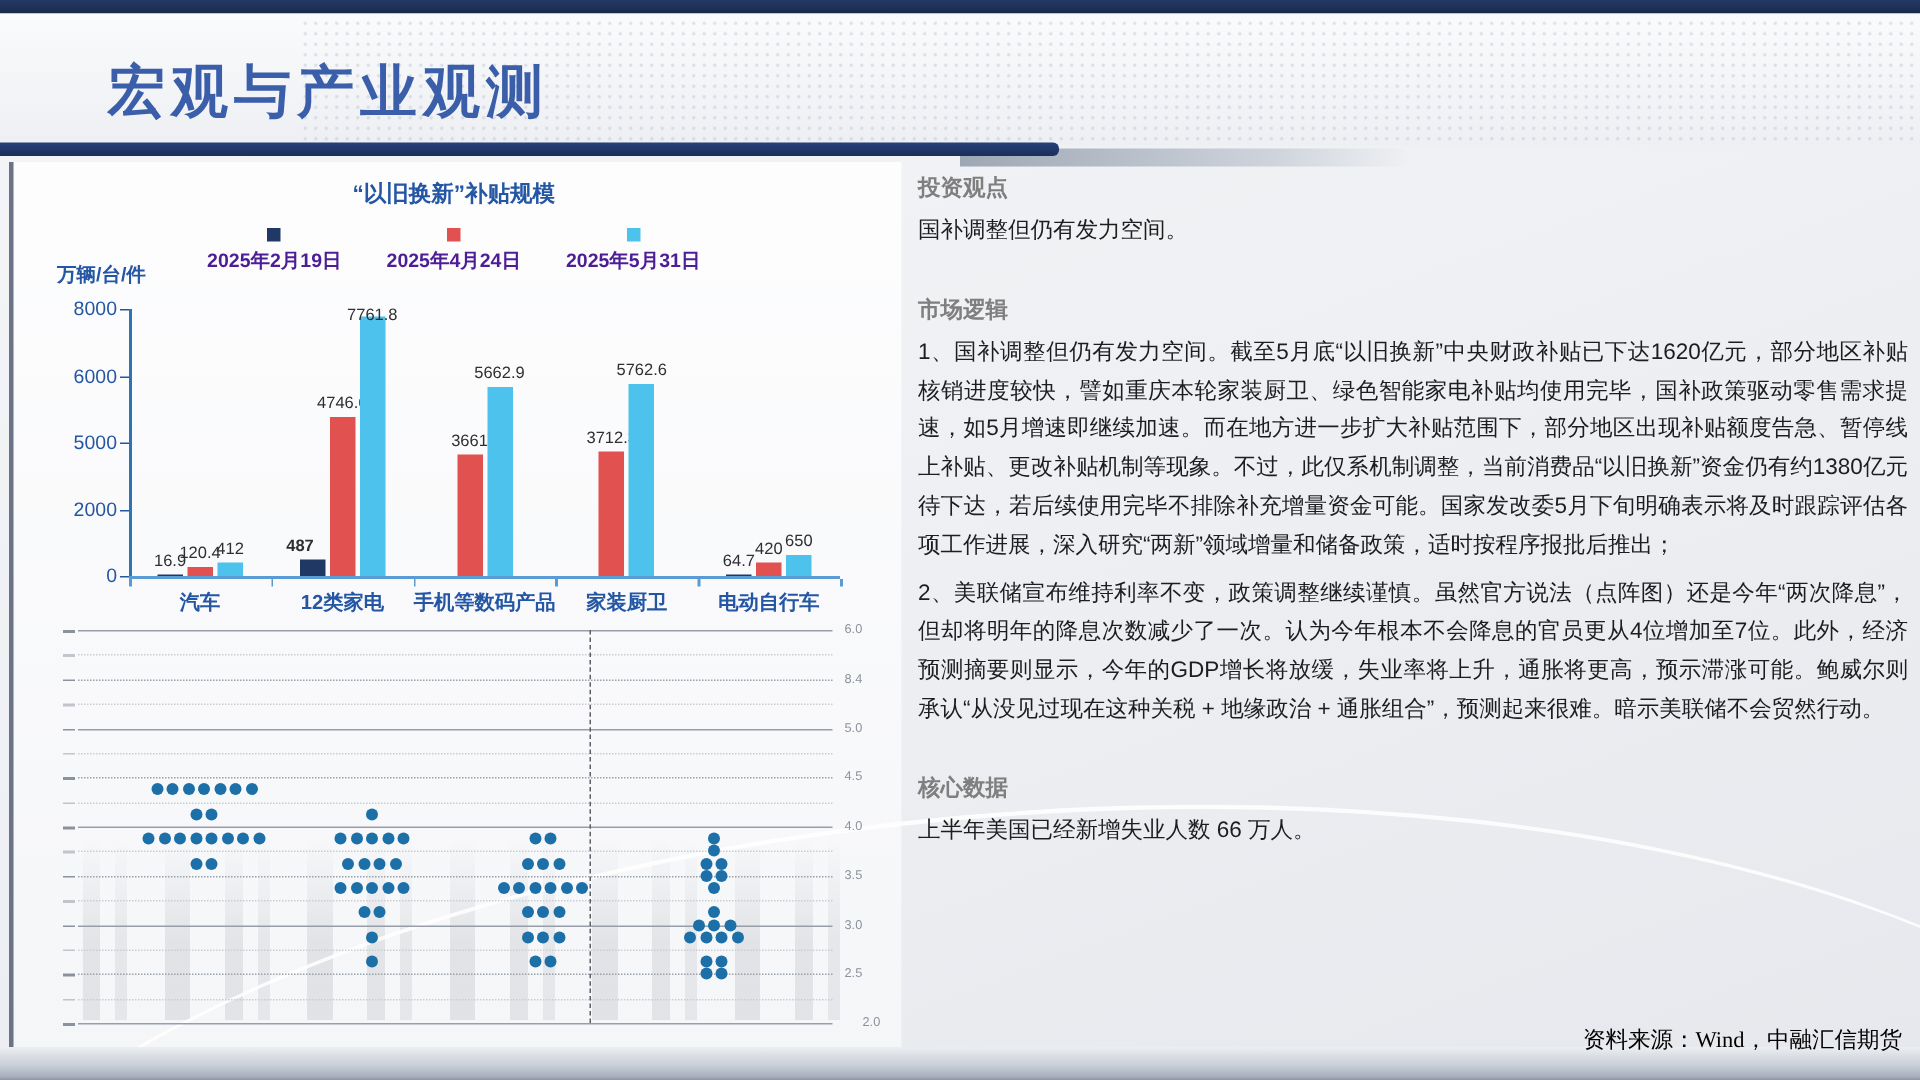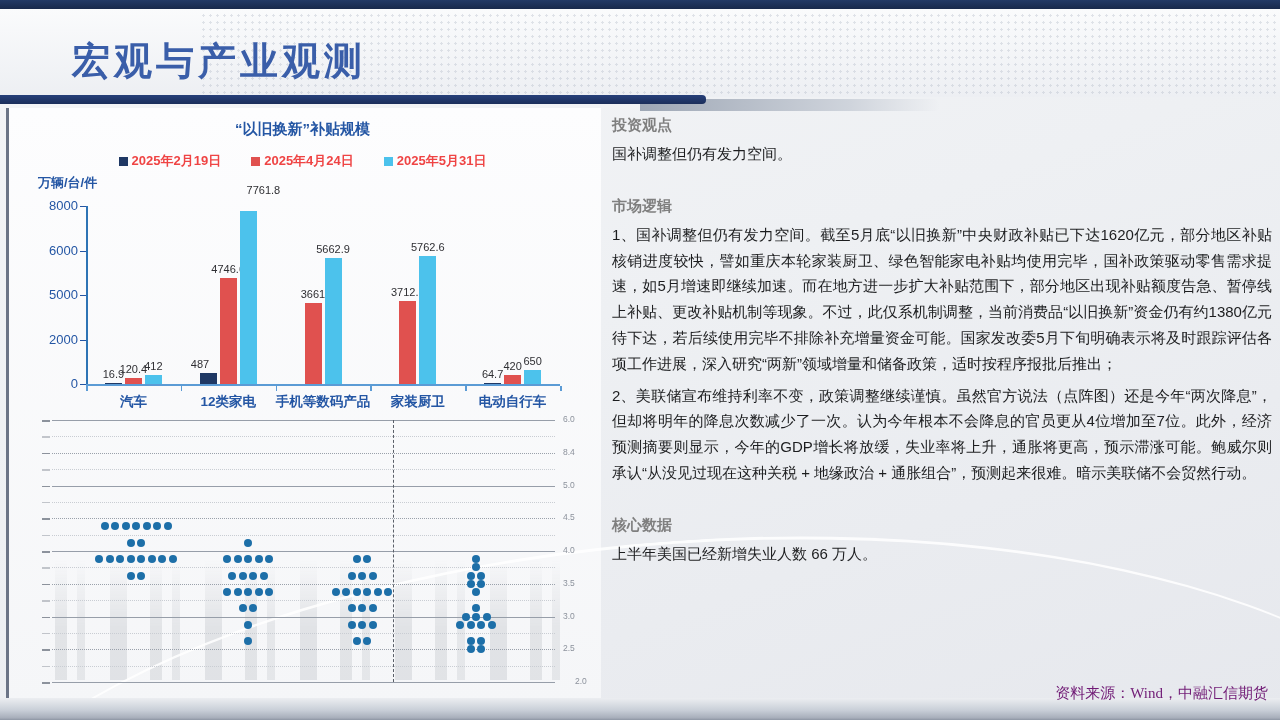--- a/index.html
+++ b/index.html
@@ -19,21 +19,21 @@
   #header-rule-gray{left:640px;top:99px;width:300px;height:12px;background:linear-gradient(90deg,#9ea7b5,#cfd4dc 70%,rgba(207,212,220,0));border-radius:0 8px 8px 0;}
   #header-rule{left:0;top:95px;width:706px;height:9px;background:linear-gradient(180deg,#27407a,#1b2e5a);border-radius:0 4px 4px 0;}
   
   #chart-card{left:6px;top:108px;width:592px;height:596px;
     background:linear-gradient(180deg,#fdfdfe,#f5f6f8);border-left:3px solid #6b7486;}
   #bar-chart{left:10px;top:112px;width:585px;height:300px;}
   #dot-plot{left:10px;top:412px;width:585px;height:280px;}
   .chart-title{position:absolute;left:0;top:8px;width:100%;text-align:center;
     font-size:15px;font-weight:bold;color:#2456a4;}
   .legend-row{position:absolute;left:0;top:40px;width:100%;display:flex;justify-content:center;gap:30px;}
-  .legend-item{display:flex;align-items:center;gap:4px;font-size:13px;font-weight:bold;color:#ef4444;}
+  .legend-item{display:flex;align-items:center;gap:4px;font-size:13px;font-weight:bold;color:#4c1d95;flex-direction:column;}
   .legend-swatch{width:9px;height:9px;display:inline-block;}
   .unit-label{position:absolute;left:28px;top:62px;font-size:13px;color:#2456a4;font-weight:bold;}
   .ytick{position:absolute;width:44px;text-align:right;font-size:13px;color:#2456a4;}
   .ytick-dash{position:absolute;height:1px;width:6px;background:#2456a4;}
   .bar{position:absolute;}
   .bar-label{position:absolute;width:64px;text-align:center;font-size:11px;color:#2f2f33;}
   .xcat{position:absolute;text-align:center;font-size:13.5px;font-weight:bold;color:#2456a4;white-space:nowrap;}
   .axis-y{position:absolute;width:2px;background:#2e74b5;}
   .axis-x{position:absolute;height:2px;background:#5b9bd5;}
   .xsep{position:absolute;width:1.5px;height:5px;background:#5b9bd5;}
@@ -55,21 +55,21 @@
   #panel{left:612px;top:116px;width:660px;height:566px;color:#1c1d1f;}
   #panel h3{margin:0;font-size:15px;color:#7f7f7f;font-weight:bold;}
   #panel p{margin:6px 0 0 0;font-size:15px;line-height:1.72;text-align:justify;}
   .sect-gap{height:30px;}
   
   #swoosh1{left:-100px;top:540px;width:1600px;height:700px;border-radius:50%;
     border-top:3px solid rgba(255,255,255,.85);transform:rotate(-4deg);}
   #footer-bar{left:0;top:698px;width:1280px;height:22px;
     background:linear-gradient(180deg,#eceef1 0%,#c9cfd8 55%,#a8afbb 90%,#8d95a3 100%);}
   #source{top:684px;right:12px;font-family:"Liberation Serif","DejaVu Serif",serif;
-    font-size:15px;color:#701a75;margin-left:36px;}
+    font-size:15px;color:#000000;margin-left:36px;}
 </style>
 </head>
 <body>
 
 <div class="abs" id="top-strip"></div>
 <div class="abs" id="header"></div>
 <div class="abs" id="world-dots"></div>
 <div class="abs" id="page-title">宏观与产业观测</div>
 <div class="abs" id="header-rule-gray"></div>
 <div class="abs" id="header-rule"></div>
@@ -116,25 +116,25 @@
     <div class="xsep" style="left: 550px; top: 274px;"></div>
     <div class="xcat" style="left: 63.4px; top: 281px; width: 120px;">汽车</div>
     <div class="bar" style="left: 94.9px; top: 271px; width: 17px; height: 1px; background: rgb(31, 56, 100);"></div>
     <div class="bar-label" style="left: 71.4px; top: 256px;">16.9</div>
     <div class="bar" style="left: 114.9px; top: 266px; width: 17px; height: 6px; background: rgb(224, 81, 79);"></div>
     <div class="bar-label" style="left: 91.4px; top: 251px;">120.4</div>
     <div class="bar" style="left: 134.9px; top: 263px; width: 17px; height: 9px; background: rgb(76, 194, 236);"></div>
     <div class="bar-label" style="left: 111.4px; top: 248px;">412</div>
     <div class="xcat" style="left: 158.2px; top: 281px; width: 120px;">12类家电</div>
     <div class="bar" style="left: 189.7px; top: 261px; width: 17px; height: 11px; background: rgb(31, 56, 100);"></div>
-    <div class="bar-label" style="left: 158px; top: 246px;">487</div>
+    <div class="bar-label" style="left: 158px; top: 246px; font-weight: bold;">487</div>
     <div class="bar" style="left: 209.7px; top: 166px; width: 17px; height: 106px; background: rgb(224, 81, 79);"></div>
     <div class="bar-label" style="left: 186.2px; top: 151px;">4746.6</div>
     <div class="bar" style="left: 229.7px; top: 99px; width: 17px; height: 173px; background: rgb(76, 194, 236);"></div>
-    <div class="bar-label" style="left: 206.2px; top: 72px; text-align: right;">7761.8</div>
+    <div class="bar-label" style="left: 206.2px; top: 92px;">7761.8</div>
     <div class="xcat" style="left: 253px; top: 281px; width: 120px;">手机等数码产品</div>
     <div class="bar" style="left: 294.5px; top: 191px; width: 17px; height: 81px; background: rgb(224, 81, 79);"></div>
     <div class="bar-label" style="left: 271px; top: 176px;">3661</div>
     <div class="bar" style="left: 314.5px; top: 146px; width: 17px; height: 126px; background: rgb(76, 194, 236);"></div>
     <div class="bar-label" style="left: 291px; top: 131px;">5662.9</div>
     <div class="xcat" style="left: 347.8px; top: 281px; width: 120px;">家装厨卫</div>
     <div class="bar" style="left: 389.3px; top: 189px; width: 17px; height: 83px; background: rgb(224, 81, 79);"></div>
     <div class="bar-label" style="left: 365.8px; top: 174px;">3712.3</div>
     <div class="bar" style="left: 409.3px; top: 144px; width: 17px; height: 128px; background: rgb(76, 194, 236);"></div>
     <div class="bar-label" style="left: 385.8px; top: 129px; text-align: center;">5762.6</div>

